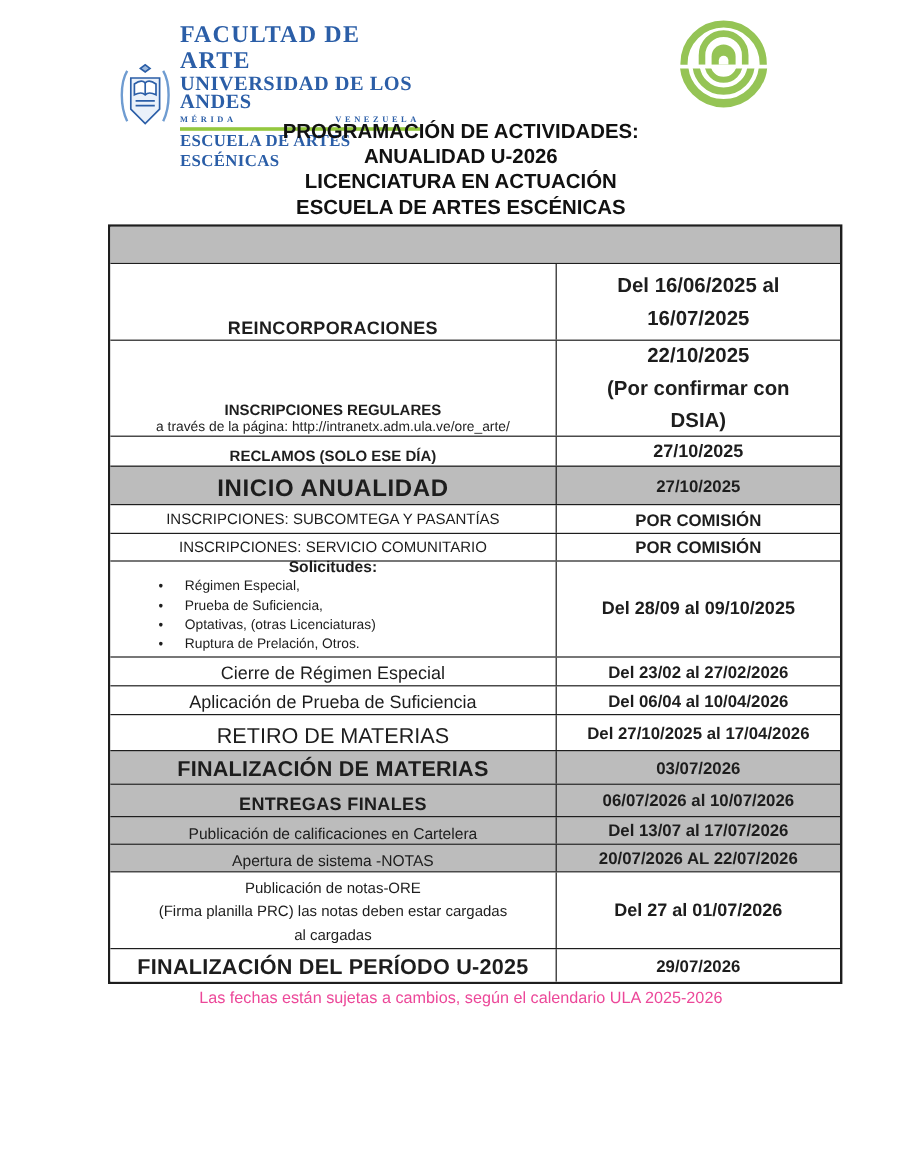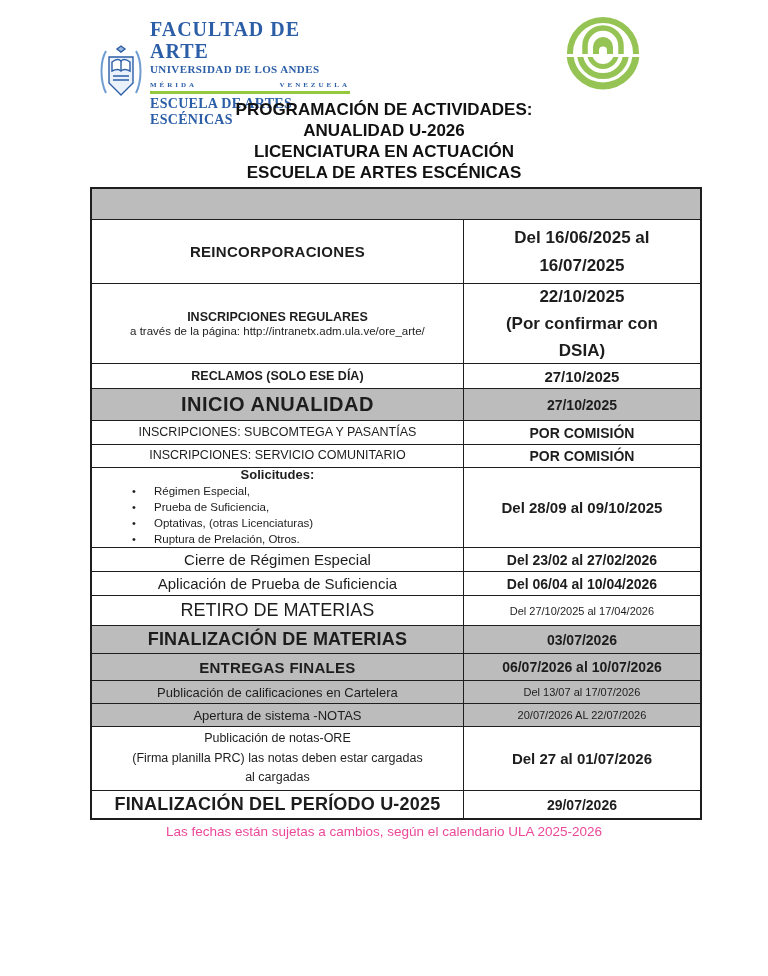--- a/index.html
+++ b/index.html
@@ -13,21 +13,21 @@
   }
 
   
   .logo-block{
     position:absolute;left:99px;top:18px;
     display:flex;align-items:center;gap:7px;
   }
   .crest svg{display:block;}
   .logo-text{width:200px;color:#2b5ea7;font-family:"Liberation Serif", serif;}
   .logo-faculty{font-size:20px;font-weight:bold;letter-spacing:1px;line-height:22px;}
-  .logo-univ{font-size:11px;font-weight:bold;letter-spacing:0.4px;line-height:15px;}
+  .logo-univ{font-size:17px;font-weight:bold;letter-spacing:0.4px;line-height:15px;}
   .logo-city-row{display:flex;justify-content:space-between;font-size:7px;font-weight:bold;letter-spacing:3px;line-height:8px;margin-top:4px;}
   .logo-greenline{height:3px;background:#94c83f;margin:2px 0 2px 0;}
   .logo-school{font-size:14px;font-weight:bold;letter-spacing:0.3px;line-height:16px;}
   .school-logo{position:absolute;left:566px;top:15px;}
 
   
   .title-block{
     position:absolute;left:0;right:0;top:99px;
     text-align:center;font-weight:bold;font-size:17px;line-height:21px;
     color:#111;
@@ -41,21 +41,21 @@
     background:#fff;
   }
   .row{
     display:flex;align-items:stretch;box-sizing:border-box;
     border-top:1.5px solid #1e1e1e;
     background:#fff;
   }
   .row:first-child{border-top:none;}
   .row.gray{background:#bcbcbc;}
   .cell{display:flex;flex-direction:column;justify-content:center;align-items:center;text-align:center;box-sizing:border-box;padding:1px 4px;}
-  .cell-left{flex:0 0 61%;}
+  .cell-left{flex:0 0 61%;justify-content:flex-end;}
   .cell-right{flex:1;border-left:1.5px solid #1e1e1e;}
 
   
   .schedule .row:nth-child(1){height:30px;}
   .schedule .row:nth-child(2){height:64px;}
   .schedule .row:nth-child(3){height:80px;}
   .schedule .row:nth-child(4){height:25px;}
   .schedule .row:nth-child(5){height:32px;}
   .schedule .row:nth-child(6){height:24px;}
   .schedule .row:nth-child(7){height:23px;}
@@ -78,21 +78,21 @@
   .lbl-r18{font-size:18px;}
   .lbl-r15{font-size:15px;}
   .lbl-r13{font-size:13px;}
   .lbl-r12{font-size:12.5px;line-height:1.55;}
   .sub{font-size:11.5px;margin-top:1px;}
 
   
   .date-b17{font-weight:bold;font-size:17px;line-height:1.6;}
   .date-b15{font-weight:bold;font-size:15px;}
   .date-b14{font-weight:bold;font-size:14px;}
-  .date-b13{font-weight:normal;font-size:11px;}
+  .date-b13{font-weight:bold;font-size:14px;}
 
   
   .bullets-title{font-weight:bold;font-size:13px;margin-bottom:1px;}
   ul.bullets{list-style:none;margin:0;padding:0 0 0 58px;width:100%;box-sizing:border-box;text-align:left;}
   ul.bullets li{position:relative;font-size:11.5px;line-height:15px;margin:1px 0;}
   ul.bullets li::before{content:"\2022";position:absolute;left:-22px;top:0;font-size:11px;}
 
   
   .footer-note{
     position:absolute;left:0;right:0;top:824px;

